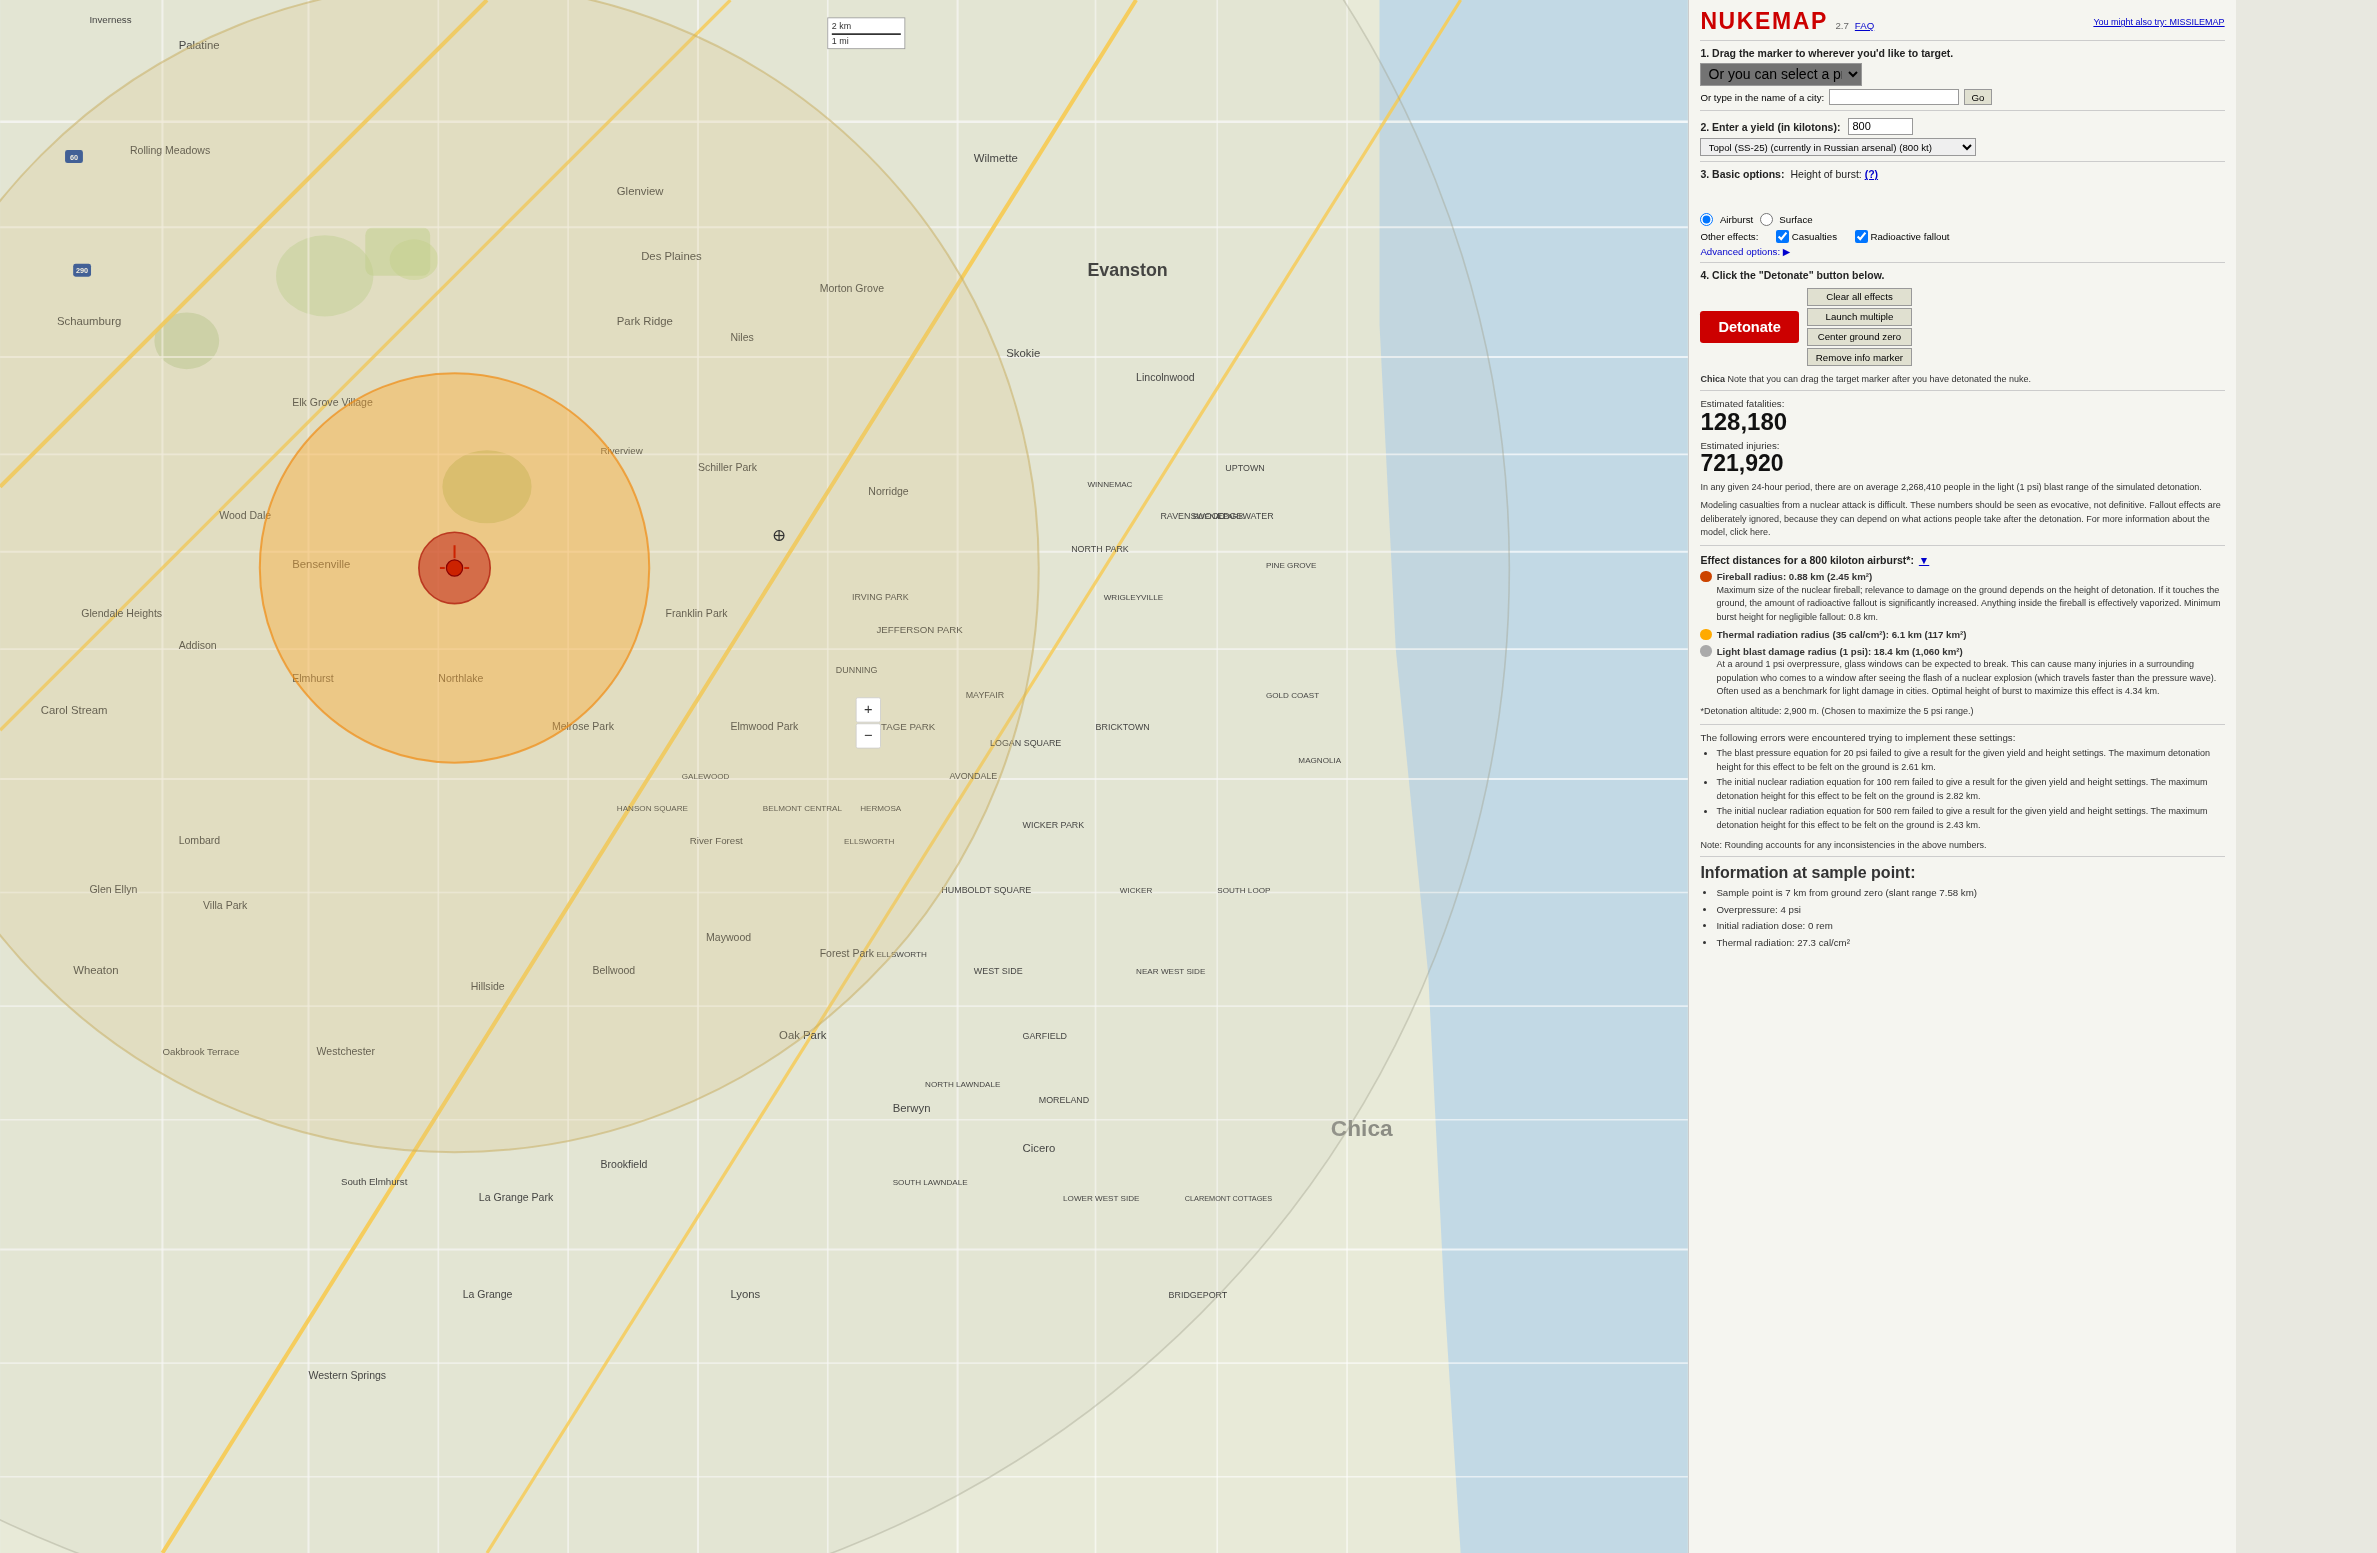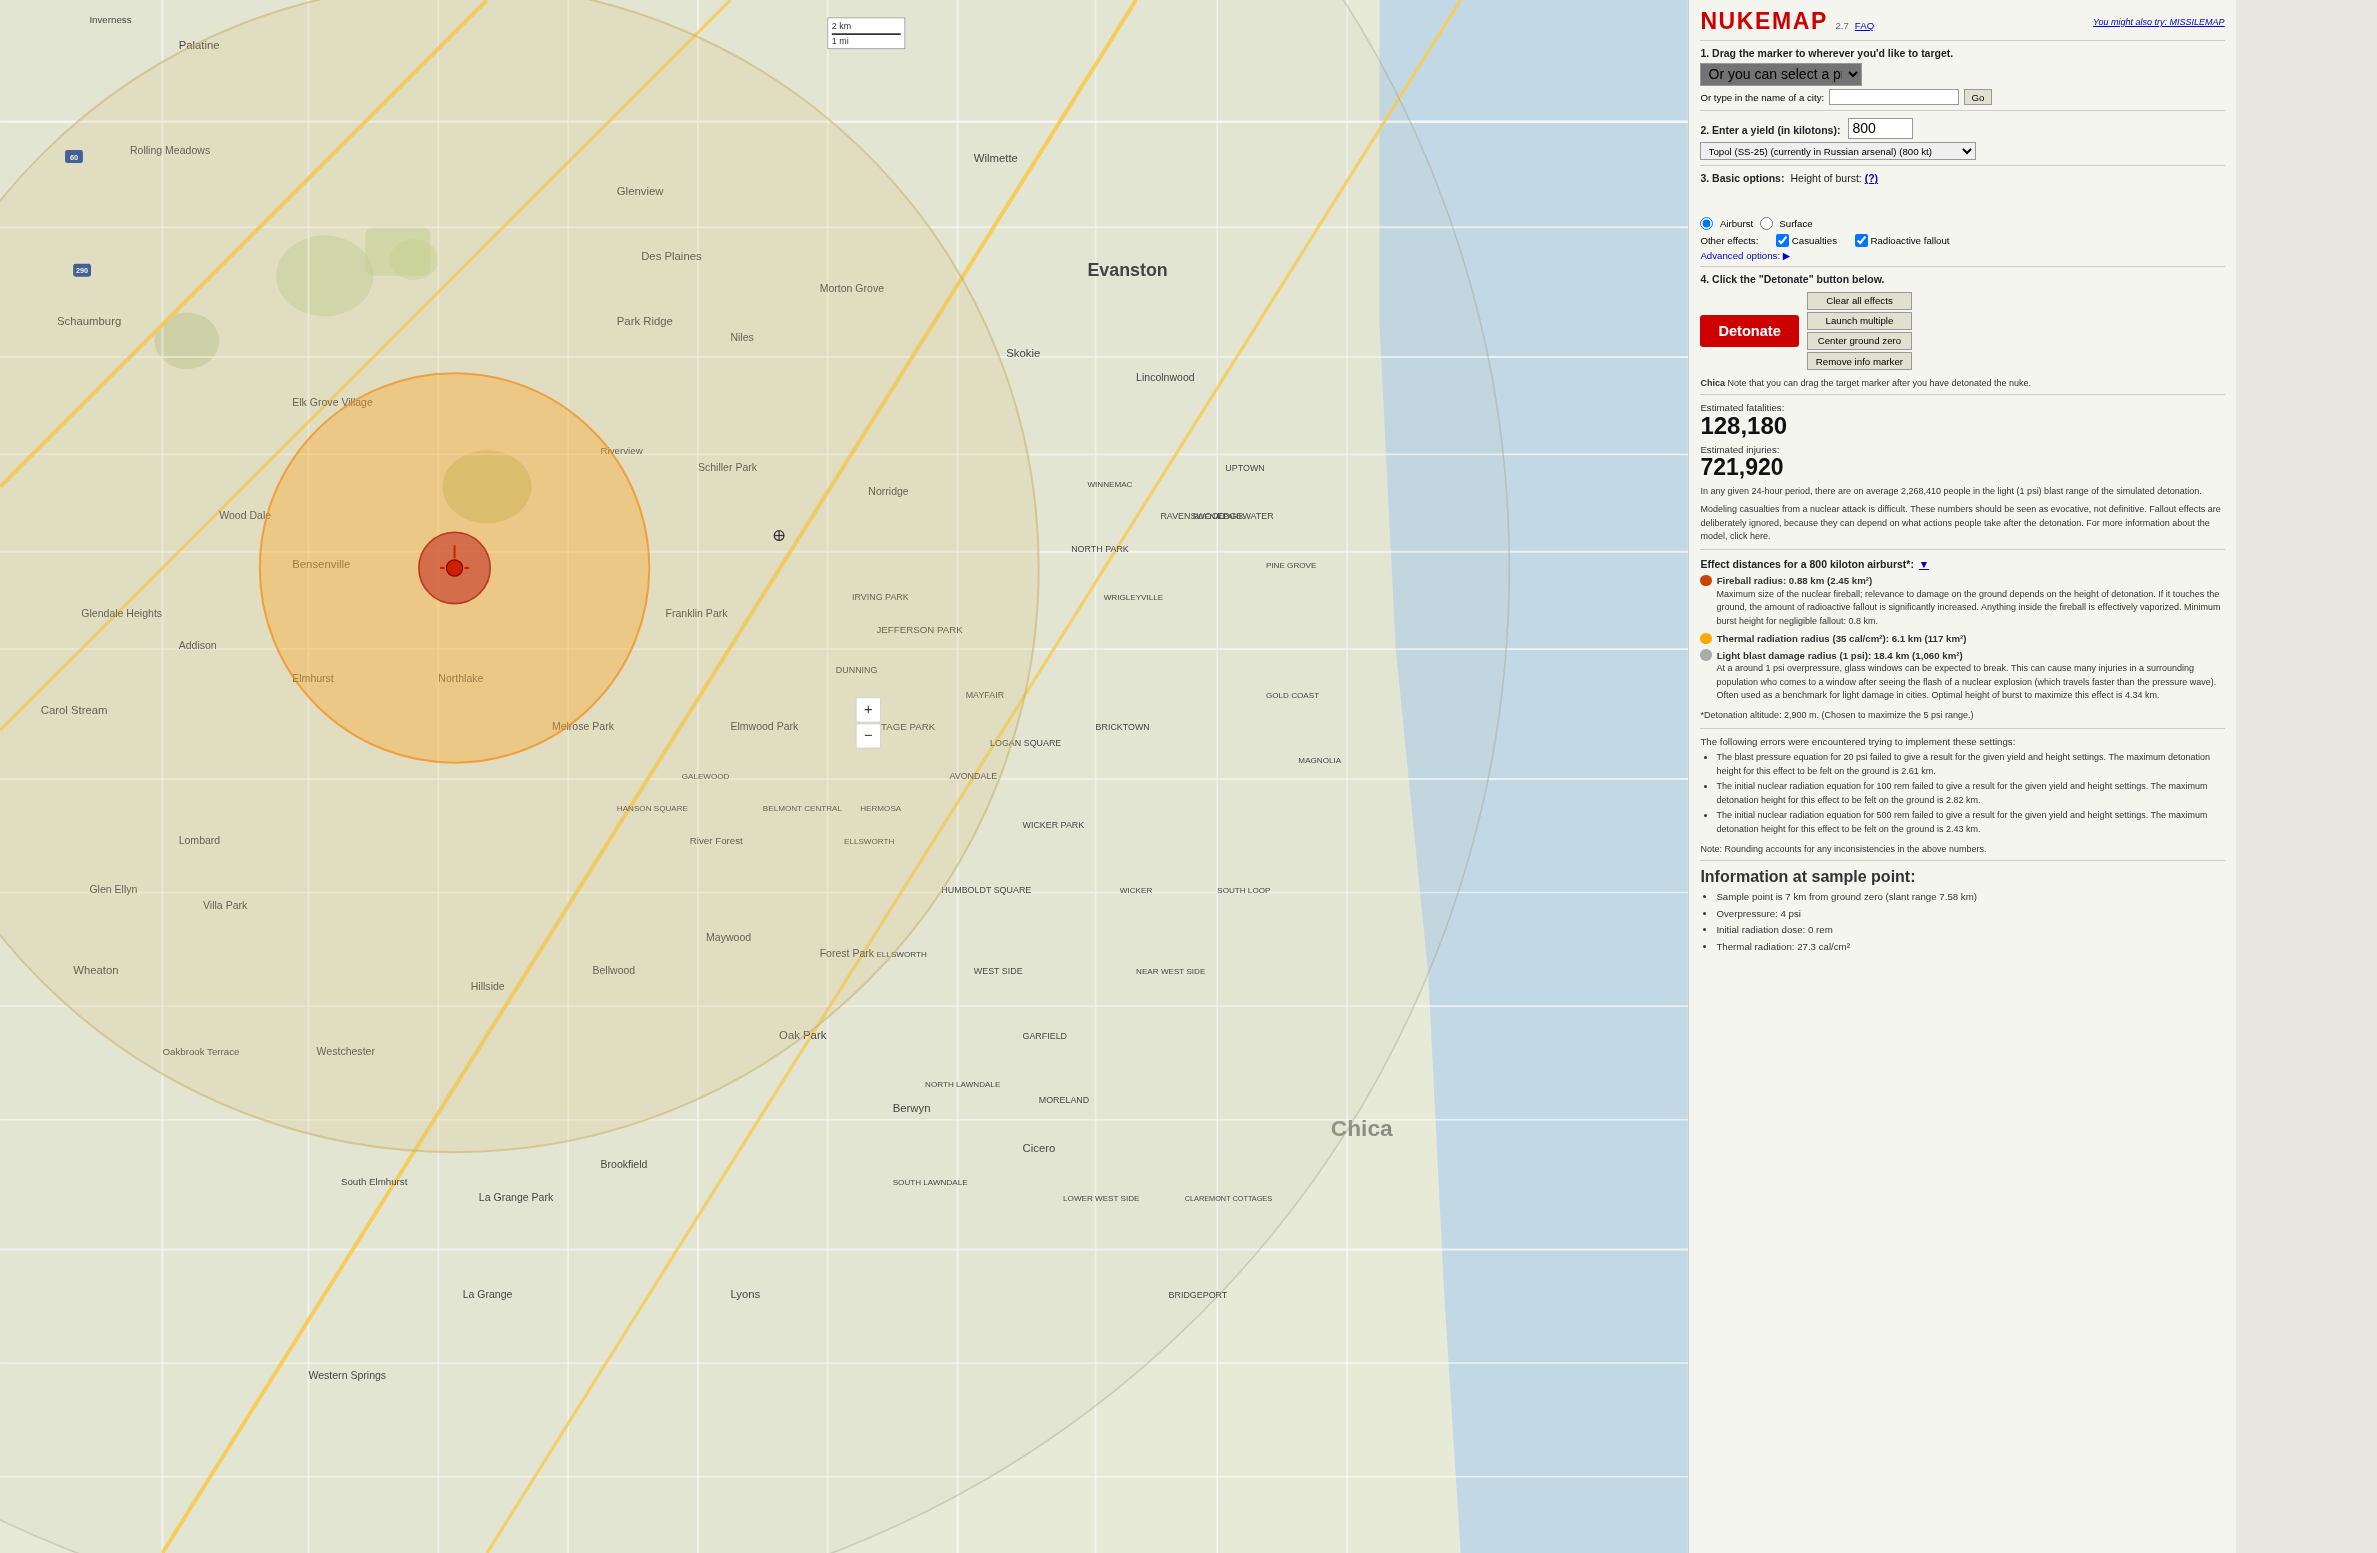--- a/index.html
+++ b/index.html
@@ -44,21 +44,20 @@
       font-size: 9.7px;
       color: #666;
       margin-left: 4.9px;
     }
 
     .also-try {
       font-size: 9px;
       color: #0000cc;
       text-decoration: underline;
       cursor: pointer;
-      font-style: italic;
     }
 
     .section-label {
       font-weight: bold;
       font-size: 10.5px;
       margin: 6.5px 0 3.2px 0;
       color: #222;
     }
 
     .form-row {
@@ -86,21 +85,21 @@
     .go-btn {
       background: #e0e0d0;
       border: 0.8px solid #999;
       padding: 1.6px 6.5px;
       cursor: pointer;
       font-size: 9.7px;
     }
 
     .yield-input {
       width: 65px;
-      font-size: 14px;
+      font-size: 11px;
       padding: 1.6px 3.2px;
       border: 0.8px solid #999;
     }
 
     .weapon-select {
       width: 276px;
       font-size: 9.7px;
       padding: 1.6px 3.2px;
       border: 0.8px solid #999;
     }

